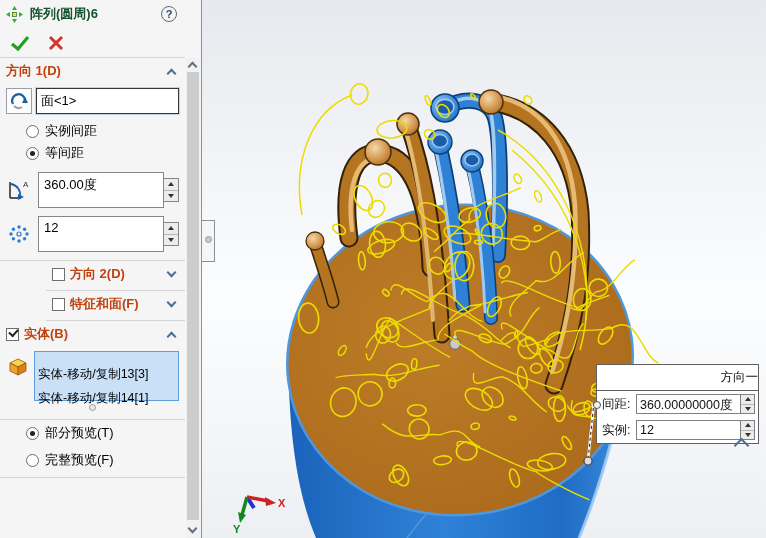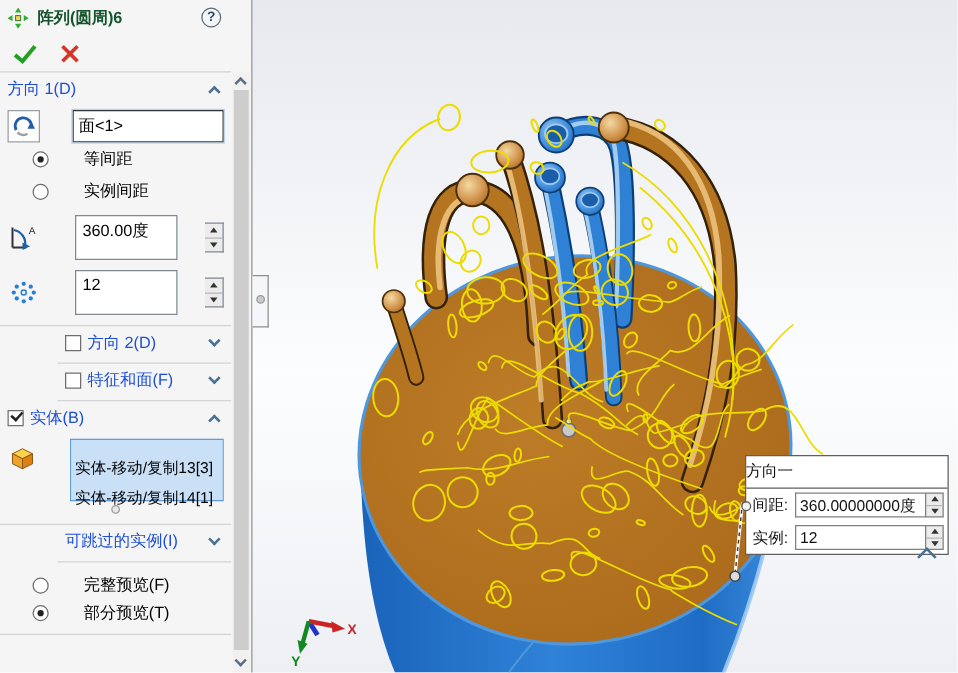--- a/index.html
+++ b/index.html
@@ -12,35 +12,35 @@
   .titlebar { height:28px; display:flex; align-items:center; gap:7px; padding:0 6px; }
   .pm-title { font-weight:bold; font-size:13px; color:#14532d; flex:0 1 auto; }
   .help { margin-left:auto; margin-right:18px; width:16px; height:16px; border:1.5px solid #5a6b7c;
           border-radius:50%; color:#2c4a68; font-size:11px; font-weight:bold;
           display:flex; align-items:center; justify-content:center; }
   .actions { height:30px; display:flex; align-items:center; gap:18px; padding:0 10px;
              border-bottom:1px solid #d4d4d4; margin-right:16px; }
   .grp { border-bottom:1px solid #d4d4d4; margin-right:16px; padding-bottom:8px; }
   .grp.collapsed { padding-bottom:16px; height:30px; display:flex; align-items:flex-start;margin-left:46px; }
   .grp-head { display:flex; align-items:center; height:26px; padding:0 10px 0 6px;
-              font-weight:normal; color:#1d4ed8; width:100%; }
+              font-weight:bold; color:#c2410c; width:100%; }
   .grp-head .lbl { font-size:13px; }
   .chev { width:7px; height:7px; border-right:2px solid #4a6f96; border-bottom:2px solid #4a6f96;
           margin-left:auto; flex:0 0 auto; }
   .chev.up   { transform:rotate(-135deg); margin-top:4px; }
   .chev.down { transform:rotate(45deg); margin-bottom:3px; }
   .cbx { width:13px; height:13px; background:#fff; border:1px solid #6e6e6e; margin-right:5px;
          position:relative; flex:0 0 auto; }
   .cbx.checked::after { content:""; position:absolute; left:2px; top:0px; width:7px; height:4px;
          border-left:2px solid #222; border-bottom:2px solid #222; transform:rotate(-48deg); }
   .radio { width:13px; height:13px; border-radius:50%; background:#fff; border:1px solid #6e6e6e;
            margin-right:6px; position:relative; flex:0 0 auto; }
   .radio.sel::after { content:""; position:absolute; left:3px; top:3px; width:5px; height:5px;
            border-radius:50%; background:#222; }
-  .row { display:flex; align-items:center; margin:4px 6px 0 6px; font-size:13px; color:#000;gap:22px; }
+  .row { display:flex; align-items:center; margin:4px 6px 0 6px; font-size:13px; color:#000; }
   .row.indent { margin-left:26px; }
   .iconbox { width:26px; height:26px; border:1px solid #9aa0a6; background:#fdfdfd;
              display:flex; align-items:center; justify-content:center; flex:0 0 auto; }
   .selfield { flex:1; height:26px; border:1px solid #33373b; outline:1px solid #bcd4ee;
               background:#fff; margin-left:4px; padding:3px 4px; font-size:13px; }
   .numfield { flex:1; height:36px; border:1px solid #828790; background:#fff; margin-left:6px;
               padding:3px 5px; font-size:13px; }
   .spin { width:15px; height:24px; border:1px solid #828790; border-left:none; background:#ececec;
           display:flex; flex-direction:column; }
   .spin div { flex:1; display:flex; align-items:center; justify-content:center; }
@@ -66,21 +66,21 @@
         background:linear-gradient(180deg,#e7e9ee 0%,#f2f3f6 28%,#fcfdfe 55%,#f4f5f8 82%,#edeff3 100%); }
   .vp svg { position:absolute; left:0; top:0; }
   .splitter { position:absolute; left:0px; top:220px; width:13px; height:42px;
               background:#f5f6f9; border:1px solid #8f8f8f; border-left:none; z-index:6; }
   .splitter .dot { width:7px; height:7px; border-radius:50%; background:#c9c9c9;
                    border:1px solid #9a9a9a; margin:15px auto; }
 
   
   .callout { position:absolute; left:394px; top:364px; width:163px; background:#fff;
              border:1px solid #5f5f5f; z-index:5; font-size:12.5px; }
-  .callout .hd { text-align:left; padding:4px 0; border-bottom:1px solid #5f5f5f; }
+  .callout .hd { text-align:right; padding:4px 0; border-bottom:1px solid #5f5f5f; }
   .callout .r { display:flex; align-items:center; padding:3px 3px 3px 5px; }
   .callout .lab { width:34px; flex:0 0 auto; }
   .callout .val { flex:1; border:1px solid #808080; border-right:none; background:#fff;
                   padding:2px 3px; height:20px; }
   .callout .sp { width:15px; height:20px; border:1px solid #808080; background:#ececec;
                  display:flex; flex-direction:column; }
   .callout .sp div { flex:1; display:flex; align-items:center; justify-content:center; }
   .callout .sp div + div { border-top:1px solid #b5b5b5; }
   .attach { position:absolute; left:-4px; top:36px; width:8px; height:8px; border-radius:50%;
             background:#f2f2f2; border:1px solid #555; }
@@ -122,27 +122,27 @@
     <div class="row">
       <span class="iconbox">
         <svg width="20" height="20" viewBox="0 0 20 20">
           <path d="M 4 13 A 6.5 6.5 0 1 1 16 11" fill="none" stroke="#1f5fa8" stroke-width="2.2"></path>
           <polygon points="16,6 19,12 13,12" fill="#1f5fa8"></polygon>
           <path d="M 5 15 A 6.5 6.5 0 0 0 13 16" fill="none" stroke="#9aa0a6" stroke-width="2"></path>
         </svg>
       </span>
       <div class="selfield">面&lt;1&gt;</div>
     </div>
+    <div class="row indent" style="margin-top:8px">
+      <span class="radio"></span>
+      <span>实例间距</span>
+    </div>
     <div class="row indent">
       <span class="radio sel"></span>
       <span>等间距</span>
-    </div>
-    <div class="row indent" style="margin-top:8px">
-      <span class="radio"></span>
-      <span>实例间距</span>
     </div>
     <div class="row" style="margin-top:10px">
       <svg width="26" height="24" viewBox="0 0 26 24">
         <line x1="4" y1="20" x2="4" y2="4" stroke="#333" stroke-width="1.6"></line>
         <line x1="4" y1="20" x2="15" y2="20" stroke="#333" stroke-width="1.6"></line>
         <path d="M 14 19 A 11 11 0 0 0 5 6" fill="none" stroke="#1f5fa8" stroke-width="1.8"></path>
         <polygon points="12,22 18,19 12,16" fill="#1f5fa8"></polygon>
         <text x="17" y="9" font-size="8" fill="#333" font-family="Liberation Sans,sans-serif">A</text>
       </svg>
       <div class="numfield">360.00度</div>
@@ -210,35 +210,29 @@
         <polygon points="20,8 12,12 12,20 20,16" fill="#e07f14" stroke="#8a5a10" stroke-width="0.8"></polygon>
       </svg>
       <div class="listbox">
         <div class="item">实体-移动/复制13[3]</div>
         <div class="item">实体-移动/复制14[1]</div>
       </div>
     </div>
     <div class="resize-dot"></div>
   </div>
 
-  <div class="grp collapsed">
-    <div class="grp-head">
-      <span class="lbl">可跳过的实例(I)</span>
-      <span class="chev down"></span>
-    </div>
-  </div>
 
   <div class="grp">
+    <div class="row indent">
+      <span class="radio sel"></span>
+      <span>部分预览(T)</span>
+    </div>
     <div class="row indent" style="margin-top:9px">
       <span class="radio"></span>
       <span>完整预览(F)</span>
-    </div>
-    <div class="row indent">
-      <span class="radio sel"></span>
-      <span>部分预览(T)</span>
     </div>
   </div>
 
   <div class="sb">
     <span class="chev up"></span>
     <div class="thumb"></div>
     <span class="chev dn"></span>
   </div>
 </div>
 

